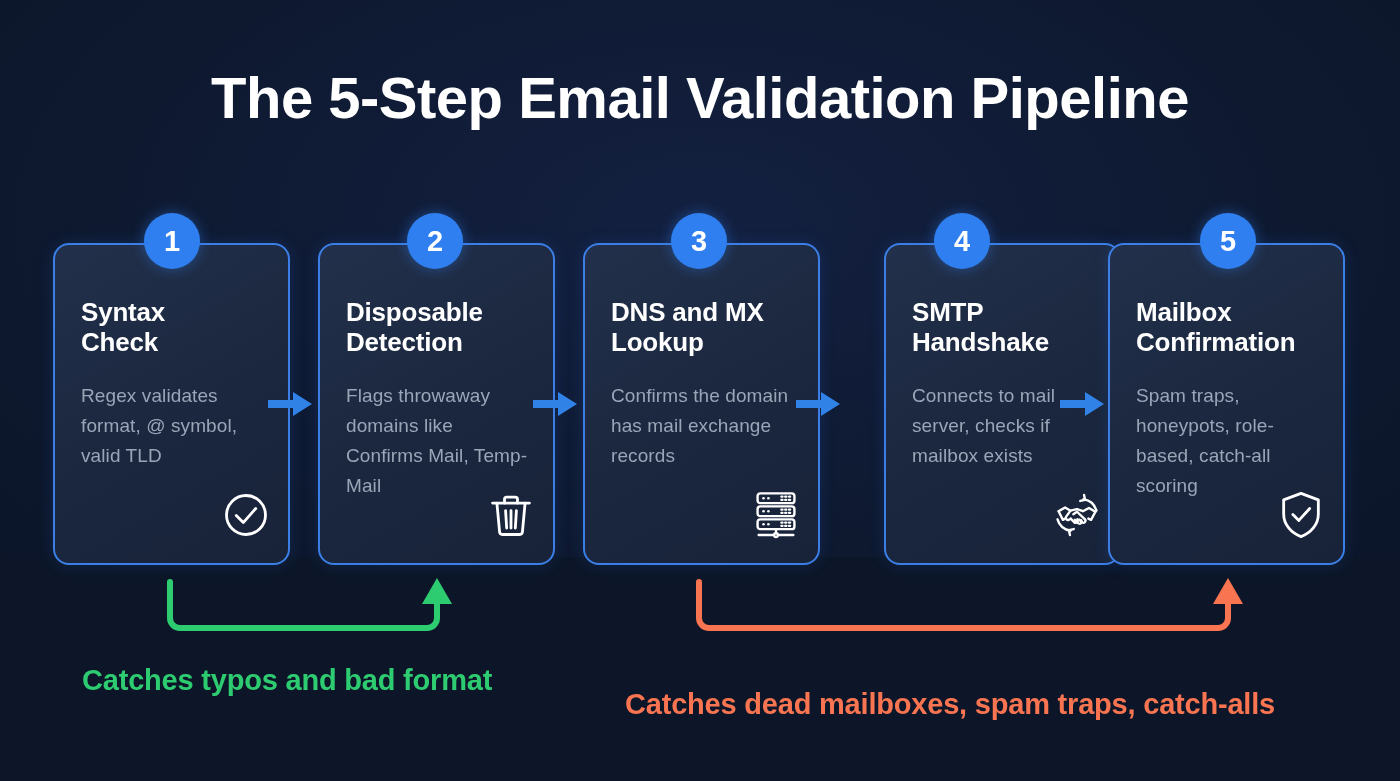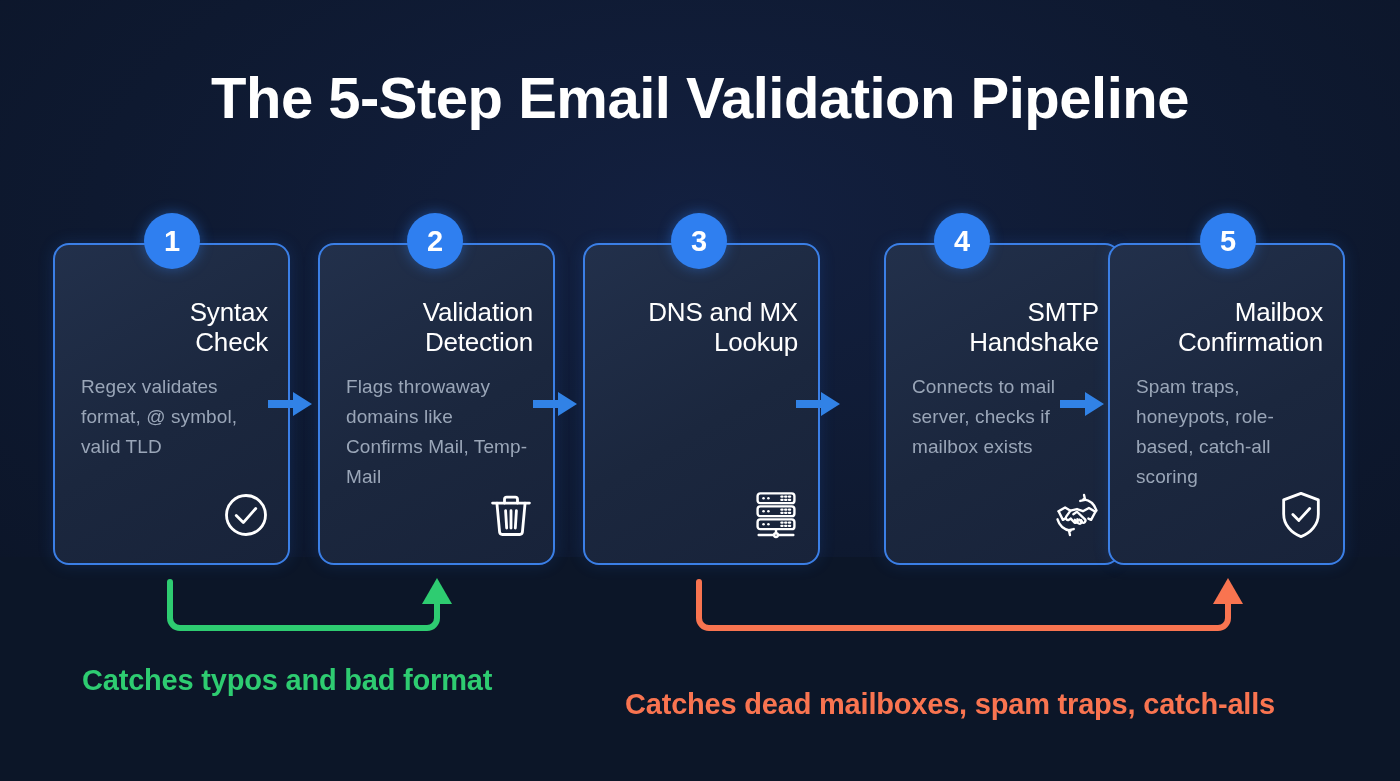--- a/index.html
+++ b/index.html
@@ -51,28 +51,27 @@
   }
   .card-inner {
     position: absolute;
     left: 26px;
     right: 20px;
     top: 52px;
   }
   .card-title {
     color: #ffffff;
     font-size: 26px;
-    font-weight: normal;
+    font-weight: bold;
     line-height: 1.16;
     letter-spacing: -0.2px;
     white-space: pre-line;
-    text-align: right;
   }
   .card-desc {
-    margin-top: 15px;
+    margin-top: 24px;
     color: #9aa6b8;
     font-size: 19px;
     line-height: 1.57;
     letter-spacing: 0.1px;
   }
 
   
   .badge {
     position: absolute;
     top: 213px;
@@ -142,41 +141,42 @@
       <svg viewBox="0 0 48 48" fill="none" stroke="currentColor" stroke-width="2.6" stroke-linecap="round" stroke-linejoin="round">
         <circle cx="24" cy="24" r="18"></circle>
         <path d="M15 24.5 L21.5 31 L33 18"></path>
       </svg>
     </div>
   </div>
   <div class="badge" style="left:144px">1</div>
 
   <div class="card" style="left:318px">
     <div class="card-inner">
-      <div class="card-title">Validation
+      <div class="card-title">Disposable
 Detection</div>
       <div class="card-desc">Flags throwaway domains like Confirms Mail, Temp-Mail</div>
     </div>
     <div class="card-icon">
       <svg viewBox="0 0 48 48" fill="none" stroke="currentColor" stroke-width="2.6" stroke-linecap="round" stroke-linejoin="round">
         <path d="M7 13 H41"></path>
         <path d="M18 13 V9.5 A2 2 0 0 1 20 7.5 H28 A2 2 0 0 1 30 9.5 V13"></path>
         <path d="M11 13 L13.5 40 A2.5 2.5 0 0 0 16 42 H32 A2.5 2.5 0 0 0 34.5 40 L37 13"></path>
         <path d="M19 20 L20 36"></path>
         <path d="M24 20 V36"></path>
         <path d="M29 20 L28 36"></path>
       </svg>
     </div>
   </div>
   <div class="badge" style="left:407px">2</div>
 
   <div class="card" style="left:583px">
     <div class="card-inner">
       <div class="card-title">DNS and MX
 Lookup</div>
+      <div class="card-desc">Confirms the domain has mail exchange records</div>
     </div>
     <div class="card-icon">
       <svg viewBox="0 0 48 48" fill="none" stroke="currentColor" stroke-width="2.2" stroke-linecap="round" stroke-linejoin="round">
         <rect x="7" y="4" width="34" height="9" rx="2.5"></rect>
         <rect x="7" y="16" width="34" height="9" rx="2.5"></rect>
         <rect x="7" y="28" width="34" height="9" rx="2.5"></rect>
         <circle cx="12.5" cy="8.5" r="1.2" fill="currentColor" stroke="none"></circle>
         <circle cx="17" cy="8.5" r="1.2" fill="currentColor" stroke="none"></circle>
         <circle cx="12.5" cy="20.5" r="1.2" fill="currentColor" stroke="none"></circle>
         <circle cx="17" cy="20.5" r="1.2" fill="currentColor" stroke="none"></circle>

